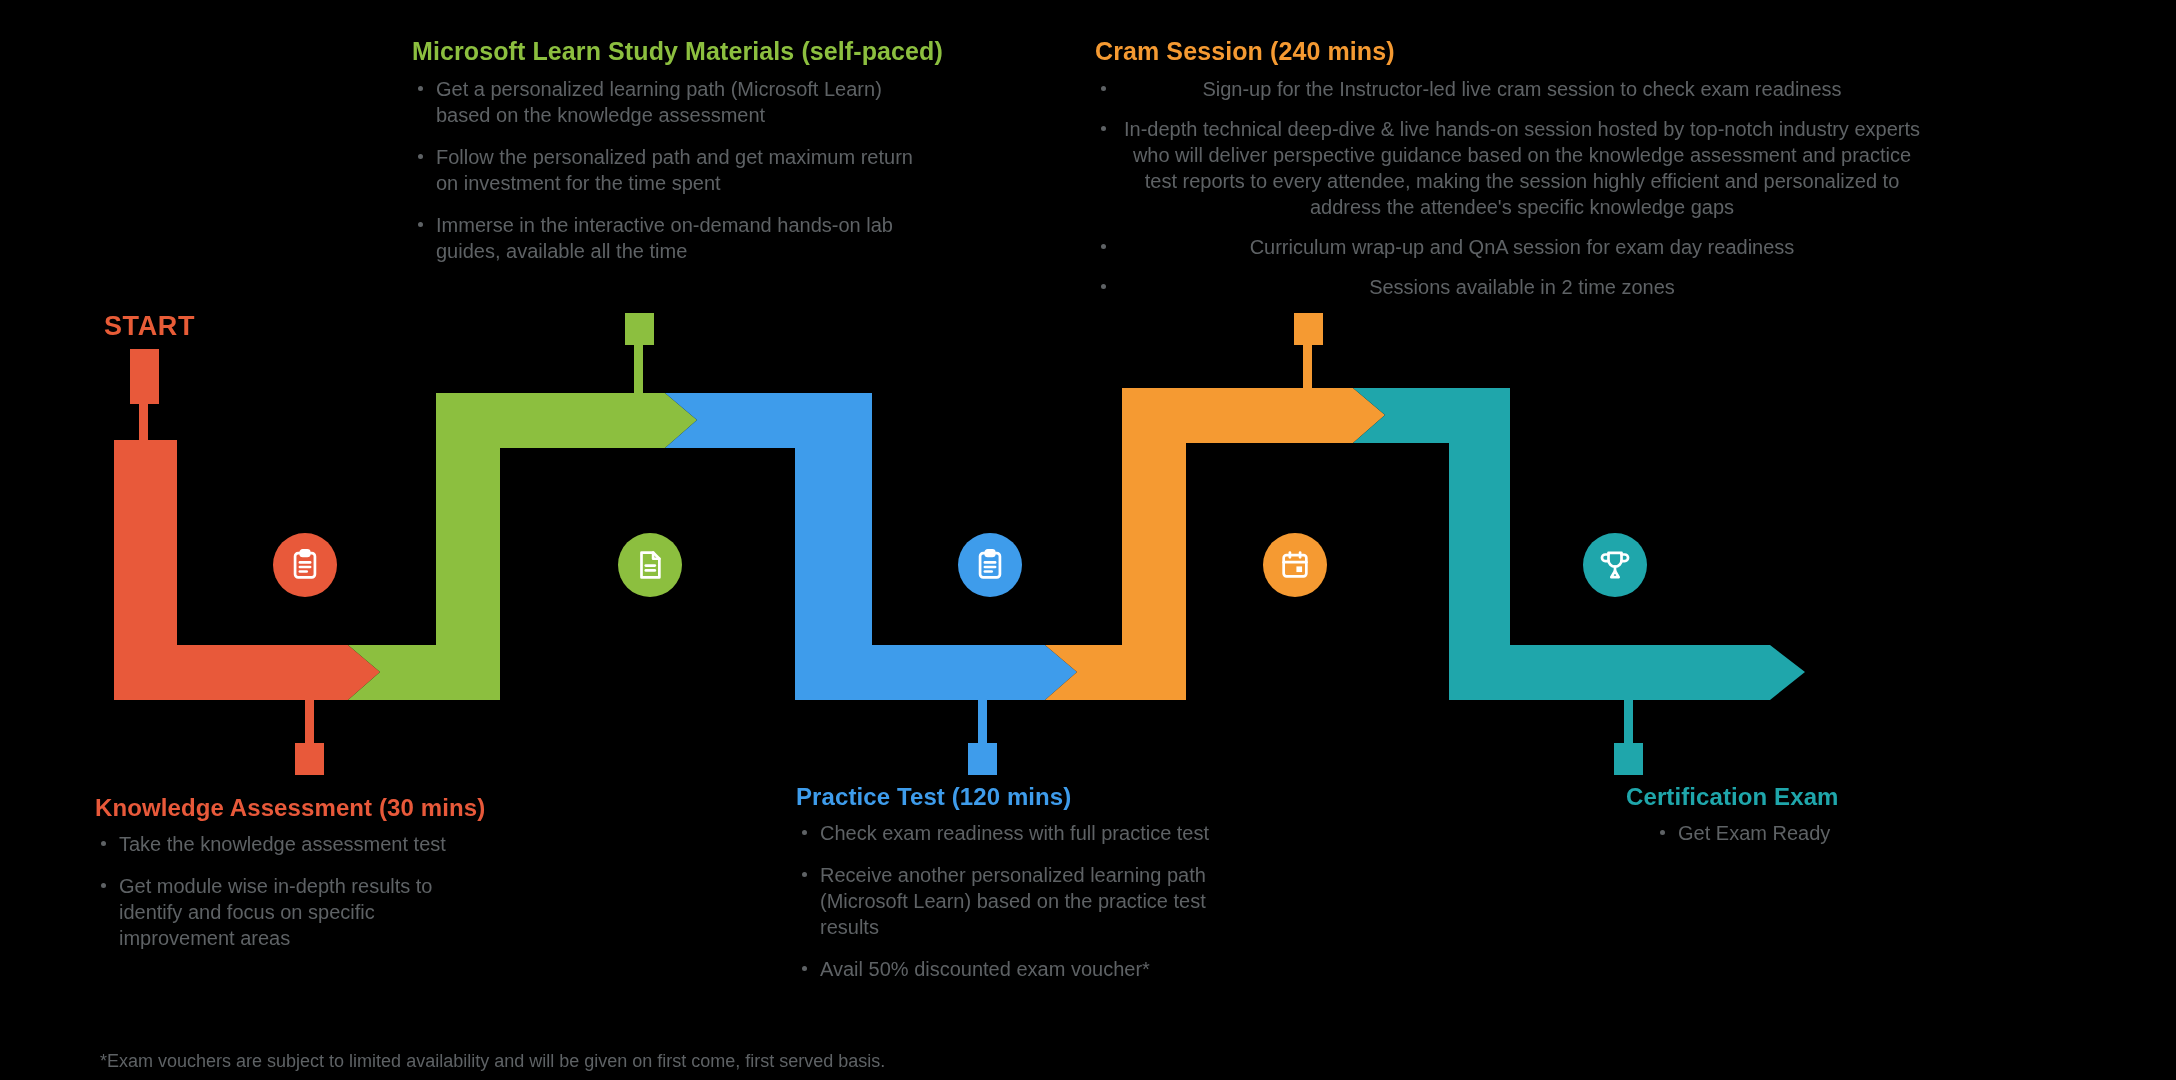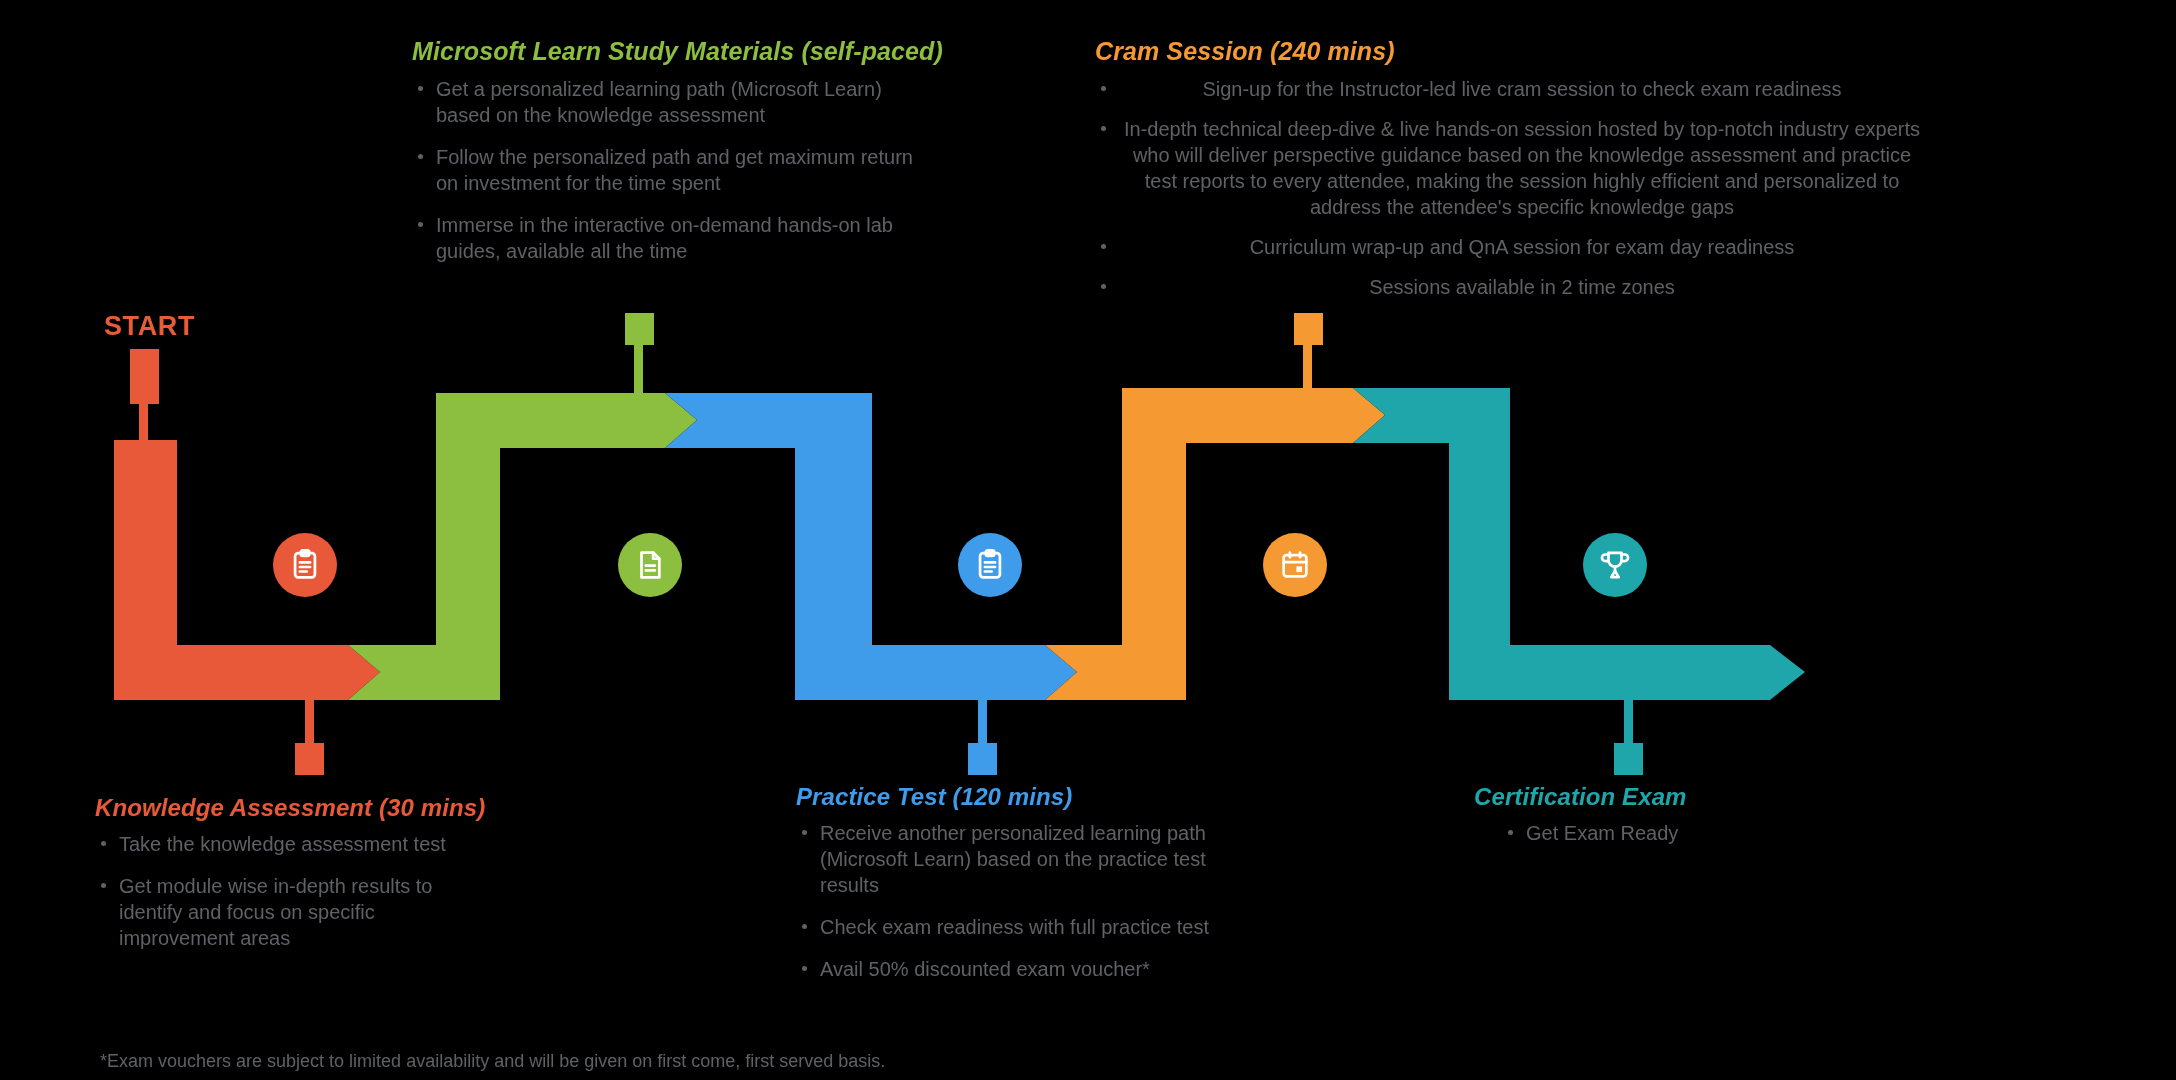--- a/index.html
+++ b/index.html
@@ -30,21 +30,20 @@
   
   .block {
     position: absolute;
   }
   .block-title {
     font-weight: bold;
     letter-spacing: 0.1px;
     margin: 0 4px 10px 0;
     line-height: 1.1;
     white-space: nowrap;
-    font-style: italic;
   }
   .t-26 { font-size: 25px; }
   .t-25 { font-size: 24px; }
 
   ul.bullets {
     list-style: none;
     margin: 0;
     padding: 0;
   }
   ul.bullets li {
@@ -225,27 +224,27 @@
     <div class="block-title t-25" style="color:#e8593a;">Knowledge Assessment (30 mins)</div>
     <ul class="bullets">
       <li>Take the knowledge assessment test</li>
       <li style="max-width:380px;">Get module wise in-depth results to identify and focus on specific improvement areas</li>
     </ul>
   </div>
 
   <div class="block" style="left:796px; top:784px; width:460px;">
     <div class="block-title t-25" style="color:#3e9ceb;">Practice Test (120 mins)</div>
     <ul class="bullets">
+      <li>Check exam readiness with full practice test</li>
       <li style="max-width:450px;">Receive another personalized learning path (Microsoft Learn) based on the practice test results</li>
-      <li>Check exam readiness with full practice test</li>
       <li>Avail 50% discounted exam voucher*</li>
     </ul>
   </div>
 
-  <div class="block" style="left:1474px; top:784px; width:400px;">
+  <div class="block" style="left:1626px; top:784px; width:400px;">
     <div class="block-title t-25" style="color:#1fa6ab;">Certification Exam</div>
     <ul class="bullets" style="padding-left:28px;">
       <li>Get Exam Ready</li>
     </ul>
   </div>
 
   <div id="footnote" style="left:100px; top:1051px;">*Exam vouchers are subject to limited availability and will be given on first come, first served basis.</div>
 
 </div>
 

